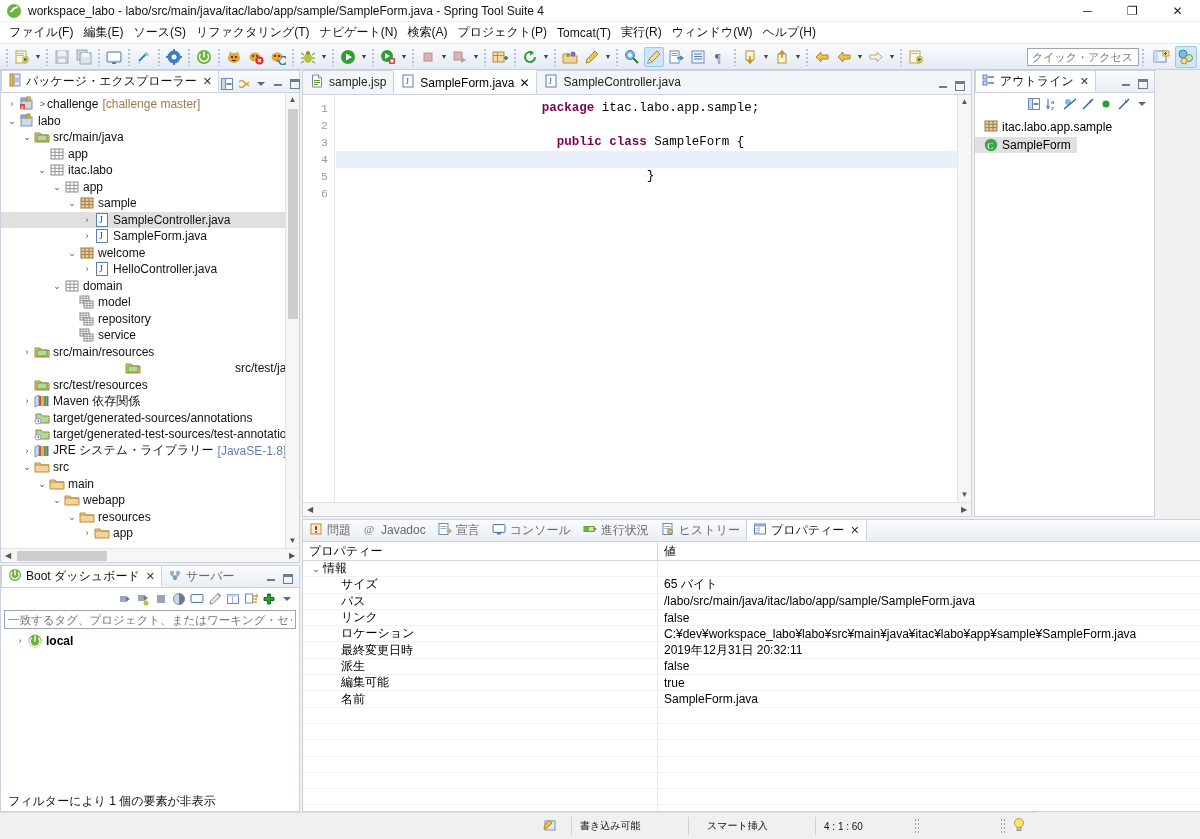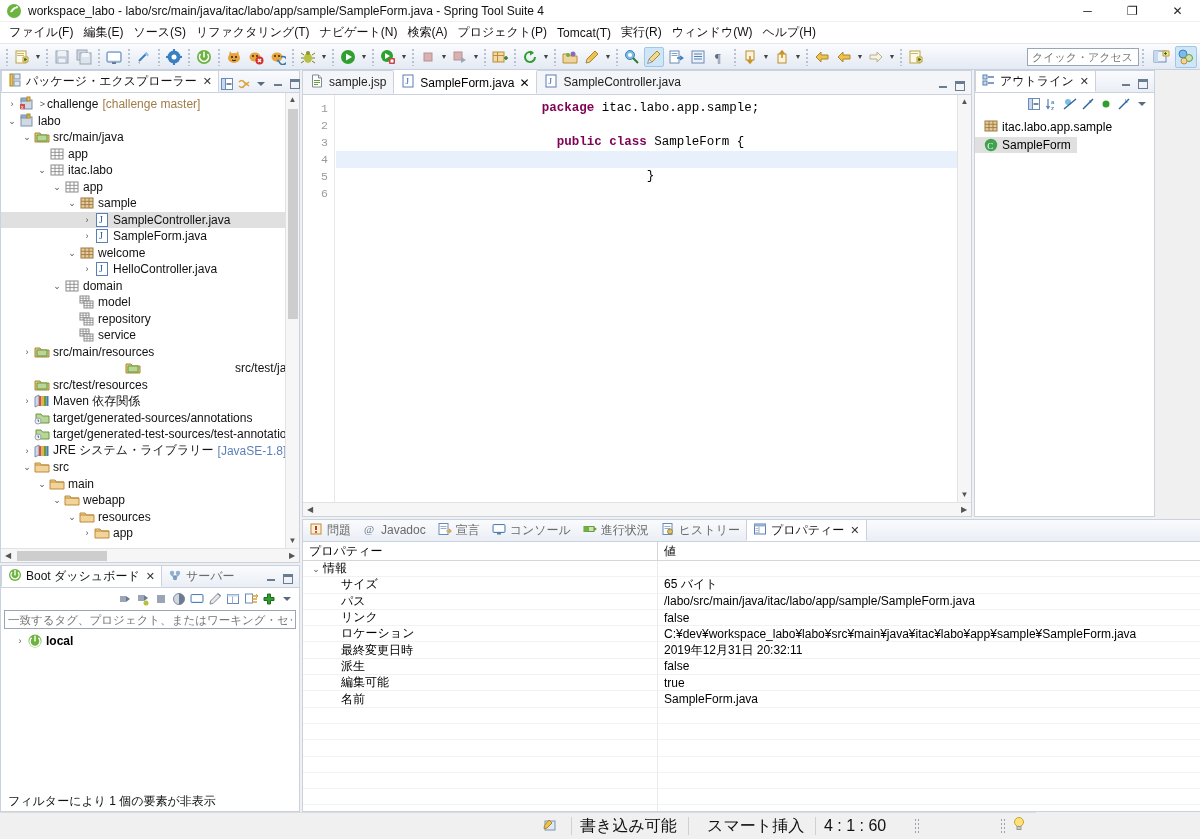--- a/index.html
+++ b/index.html
@@ -171,21 +171,21 @@
   .prow .a { width: 355px; display:flex; align-items:center; white-space:nowrap; overflow:hidden;
     border-right: 1px solid #eaeaea; height: 100%; }
   .prow .b { flex:1; padding-left: 6px; white-space:nowrap; overflow:hidden; }
   .prow.grp .a { padding-left: 6px; }
   .prow.item .a { padding-left: 38px; }
 
   
   #statusbar {
     position:absolute; left:0; top: 812px; width: 1036px; height: 27px;
     background: #f0f0f0; border-top: 1px solid #dcdcdc;
-    display:flex; align-items:center; font-size: 16px;
+    display:flex; align-items:center; font-size: 10px;
   }
   #statusbar .sep { width:1px; height:18px; background:#d0d0d0; margin: 0 8px; }
   .sb-cell { white-space: nowrap; color: #111; }
   .dots { width: 6px; height: 16px;
     background-image: radial-gradient(#9aa0ab 0.8px, transparent 0.9px);
     background-size: 3px 4px; }
 </style>
 </head>
 <body>
 

